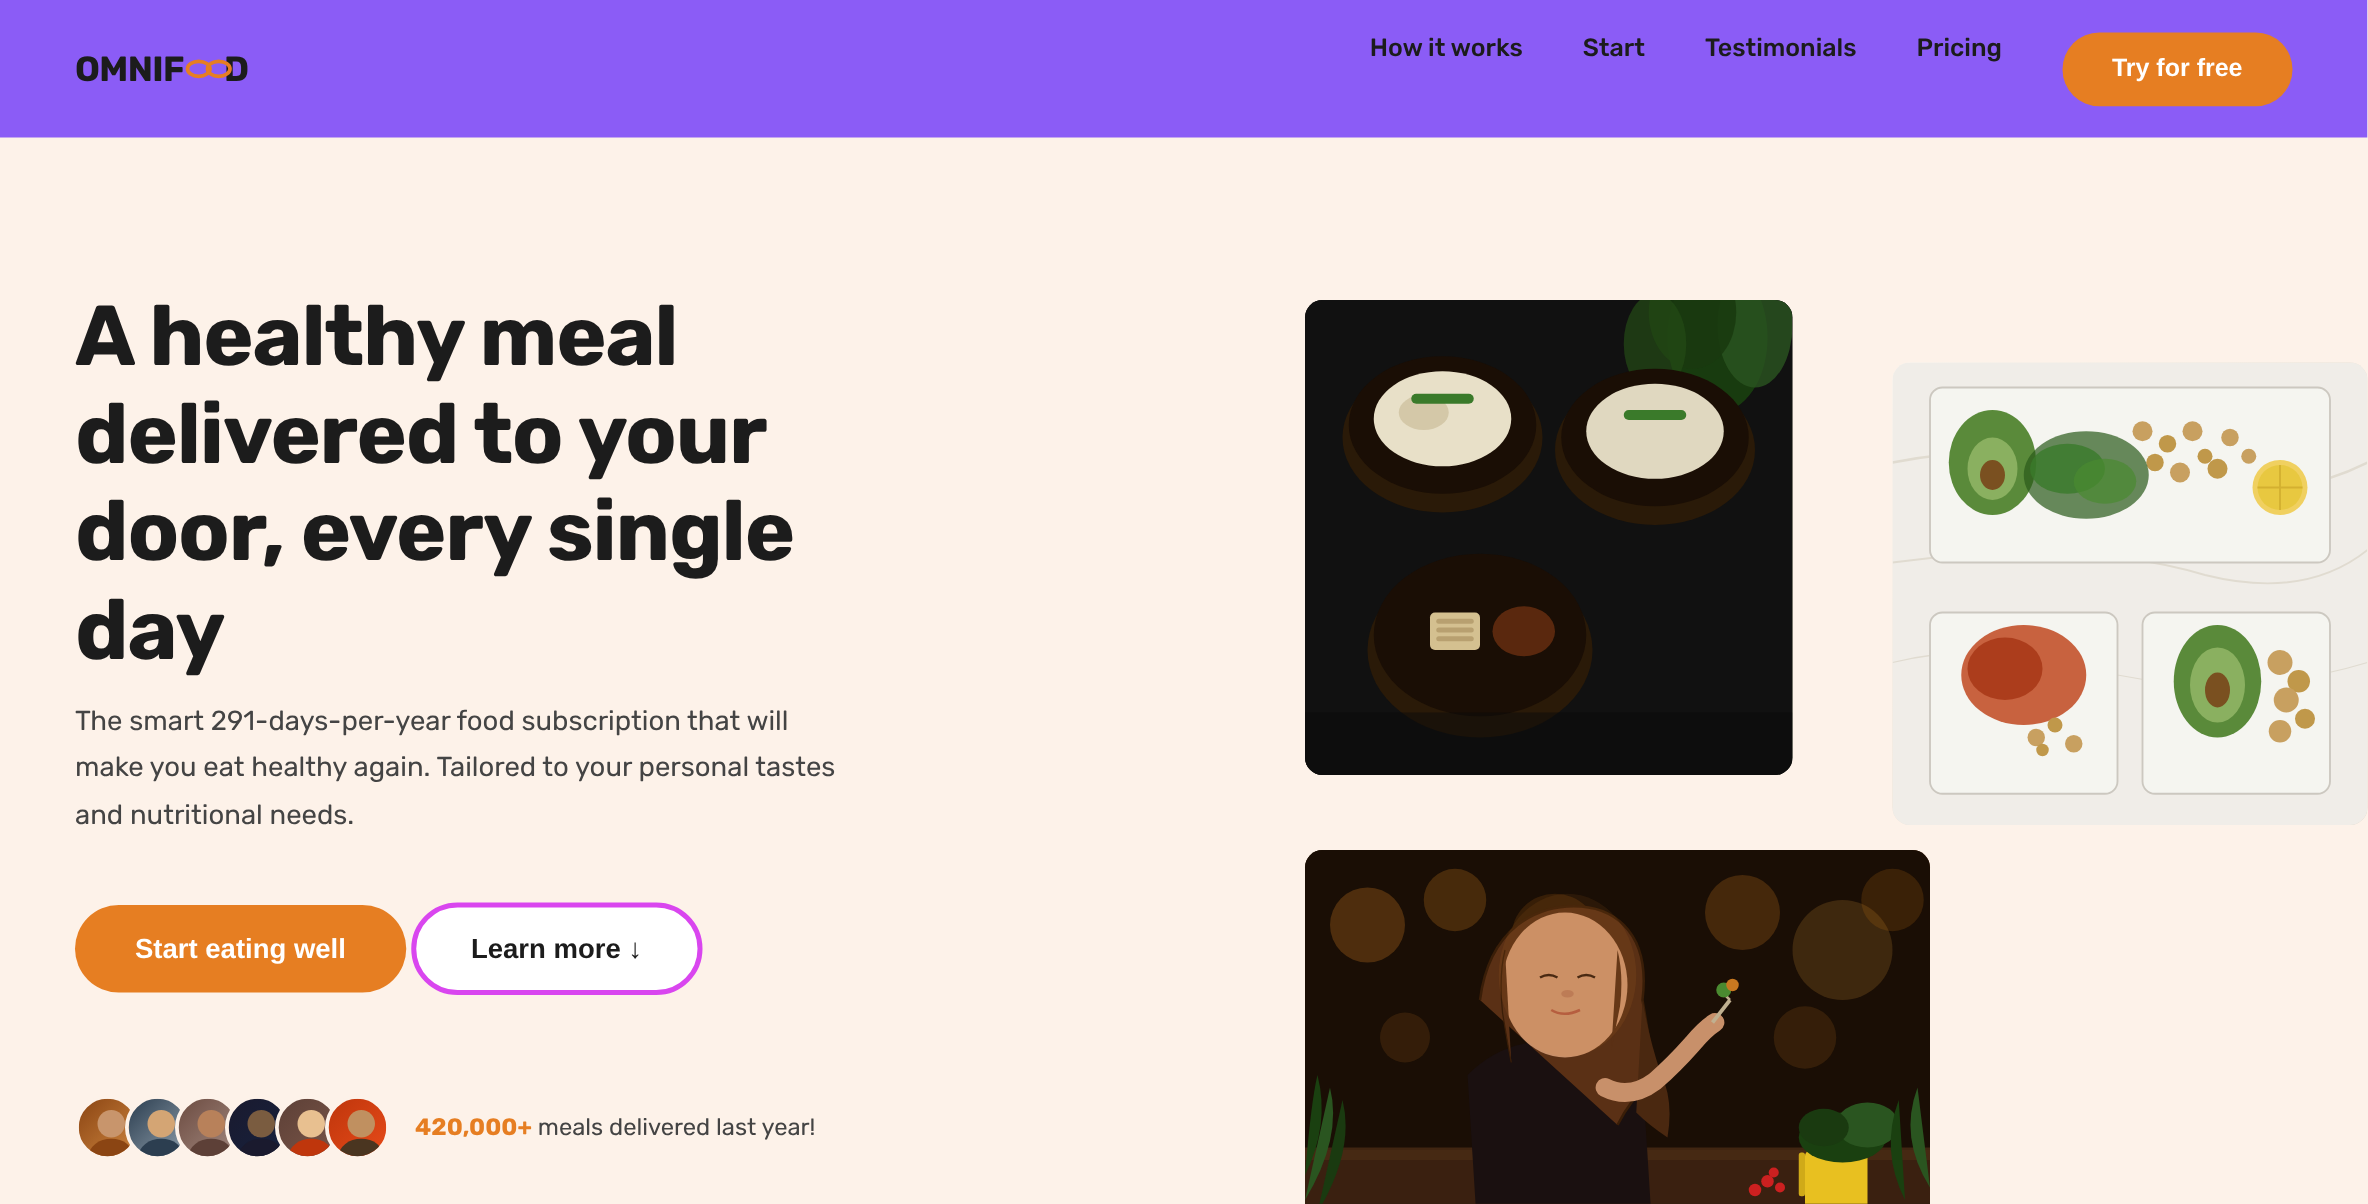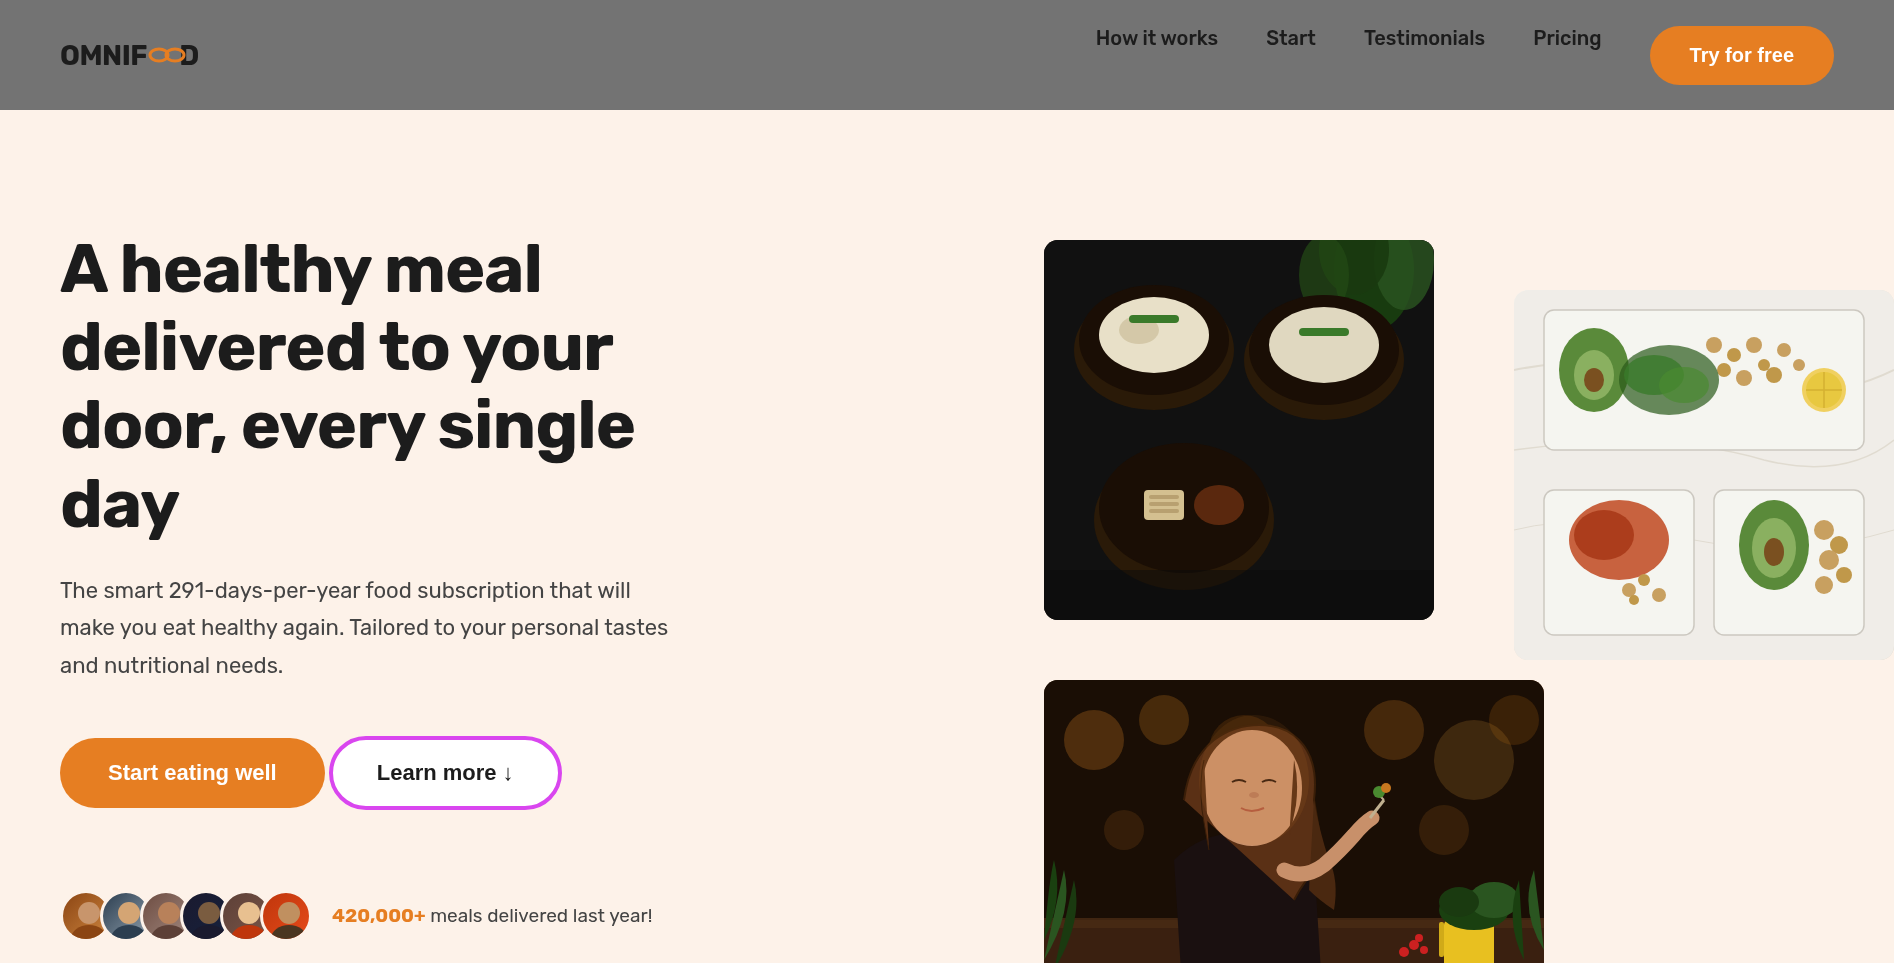--- a/index.html
+++ b/index.html
@@ -16,21 +16,21 @@
       min-height: 963px;
     }
 
     
     header {
       display: flex;
       align-items: center;
       justify-content: space-between;
       padding: 0 60px;
       height: 110px;
-      background-color: #737373;
+      background-color: #8b5cf6;
     }
 
     .logo {
       display: flex;
       align-items: center;
       gap: 0;
     }
 
     .logo-text {
       font-size: 28px;
@@ -77,21 +77,21 @@
     .hero-text {
       flex: 0 0 700px;
       padding-top: 60px;
     }
 
     .hero-heading {
       font-size: 68px;
       font-weight: 700;
       color: #1c1c1c;
       line-height: 1.15;
-      margin-bottom: 29px;
+      margin-bottom: 15px;
       letter-spacing: -1px;
     }
 
     .hero-description {
       font-size: 22px;
       color: #444;
       line-height: 1.7;
       margin-bottom: 52px;
       max-width: 620px;
     }

